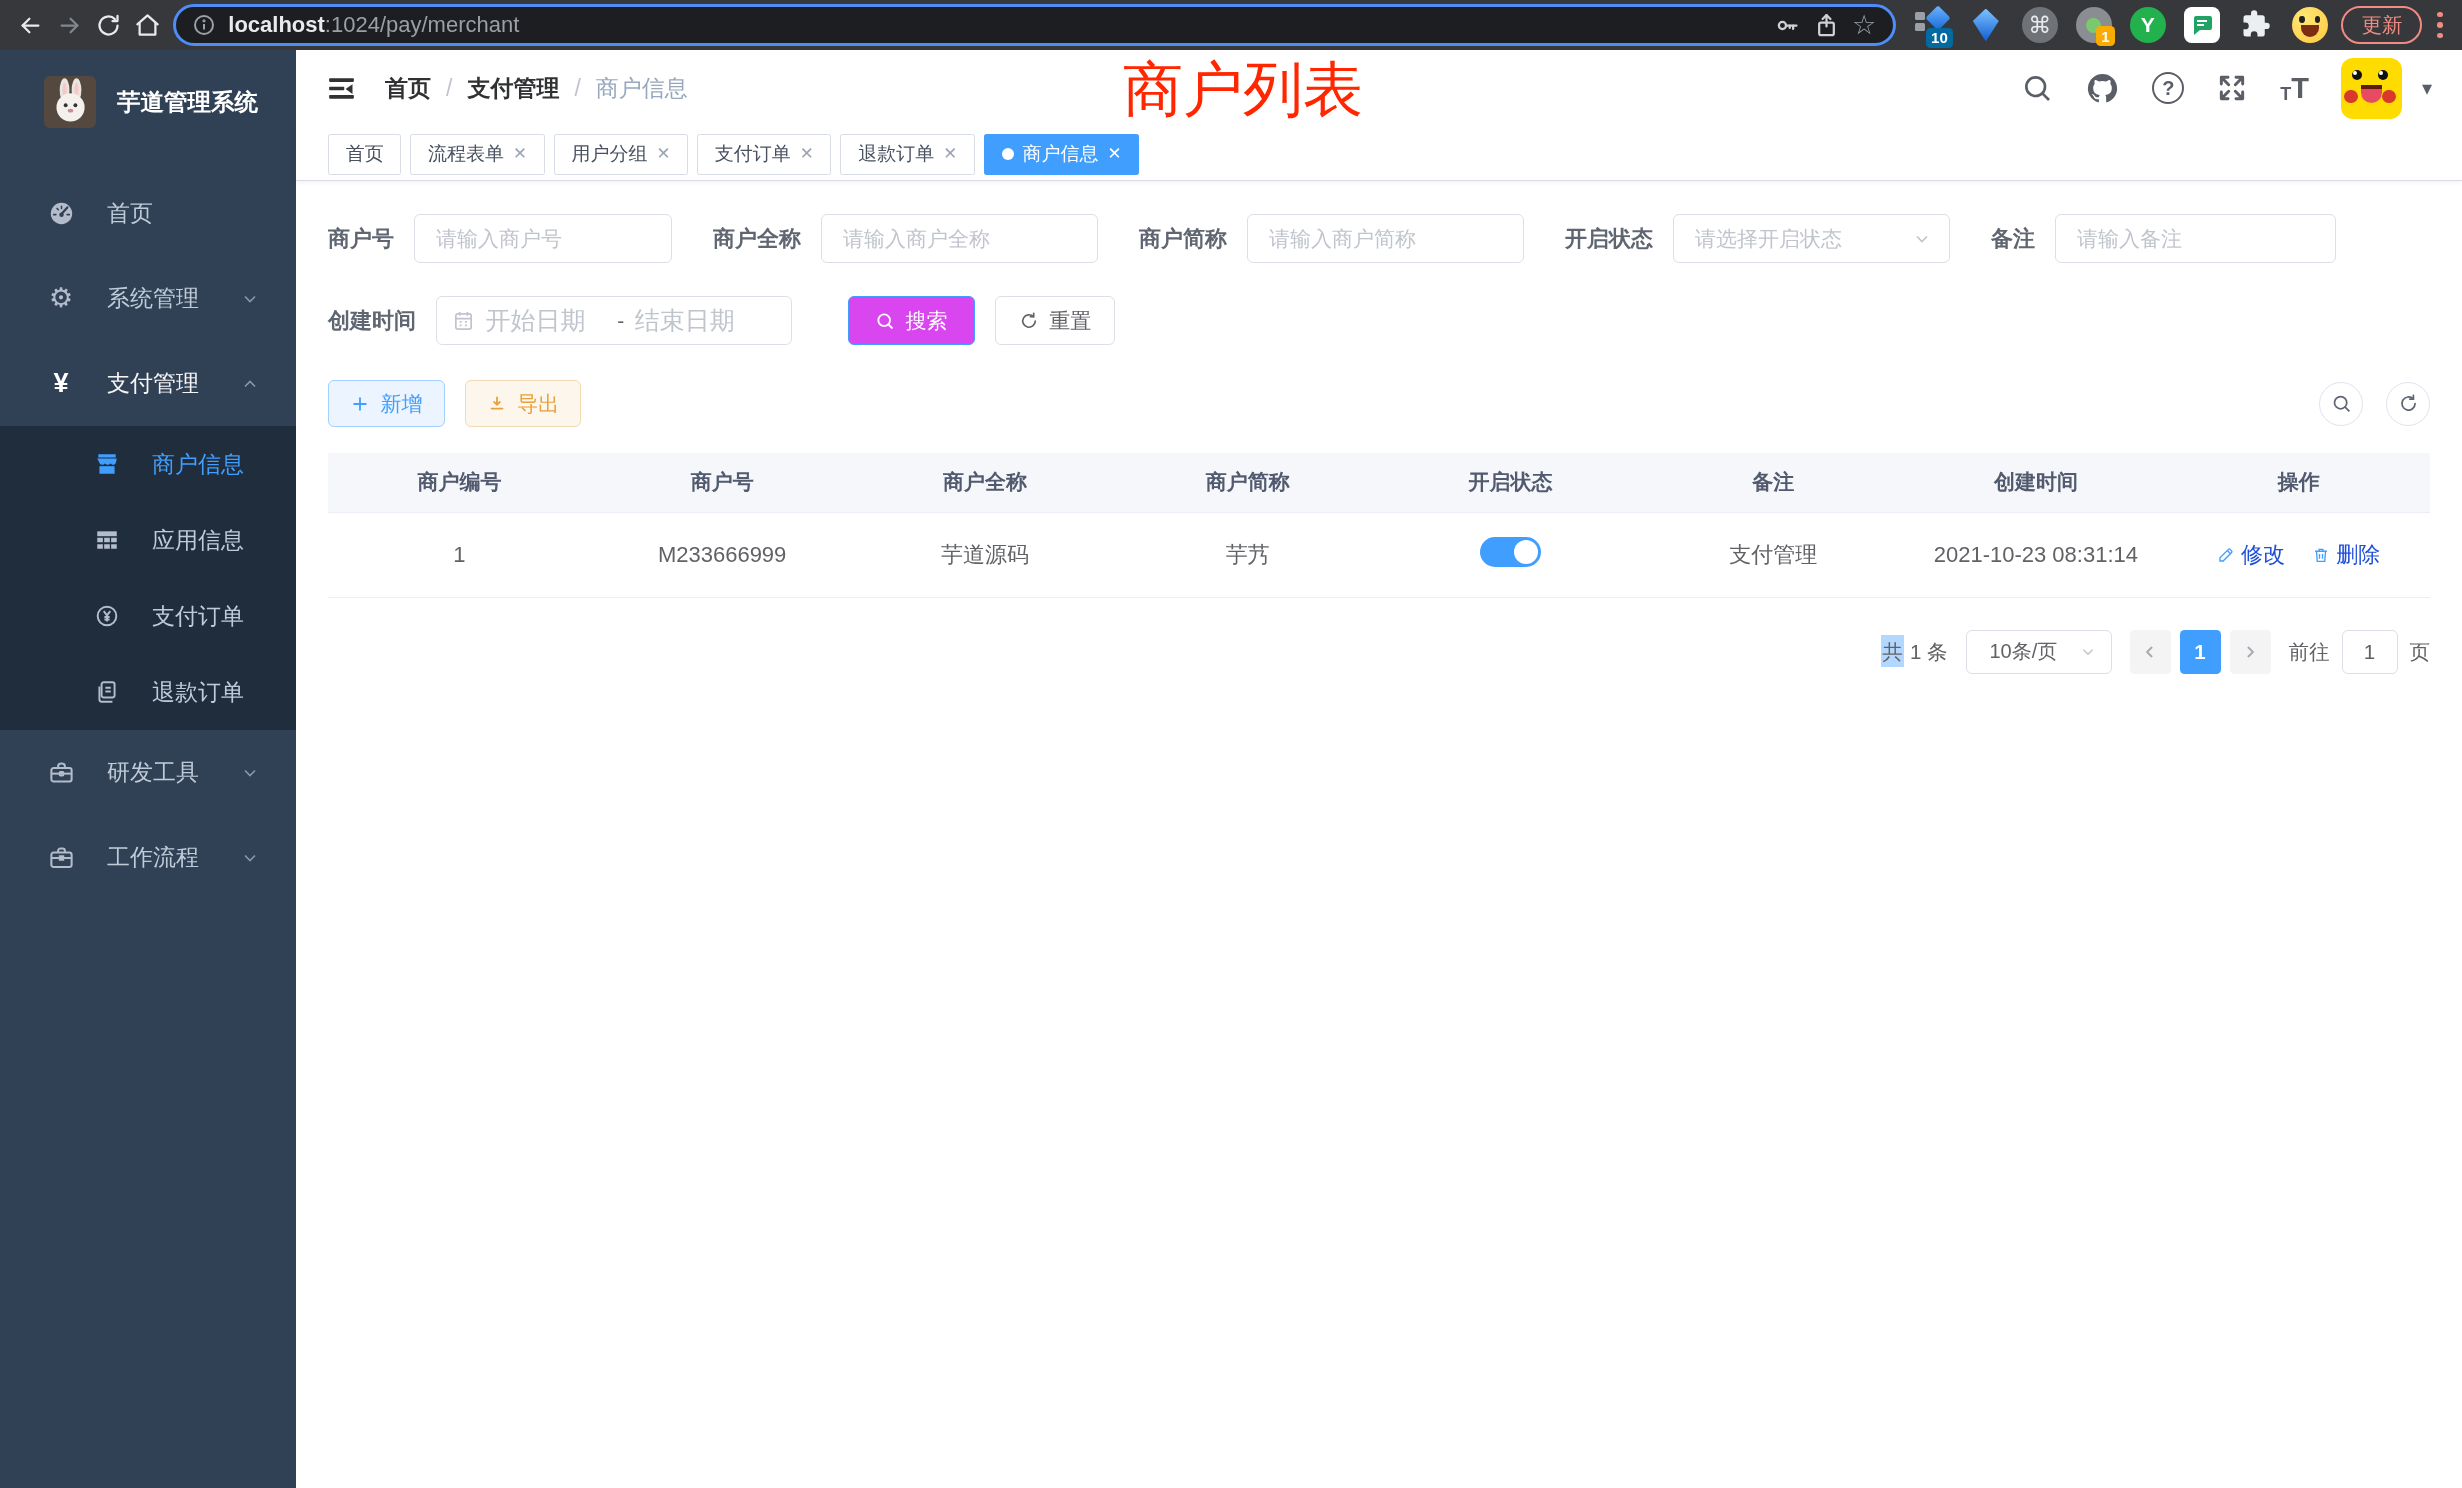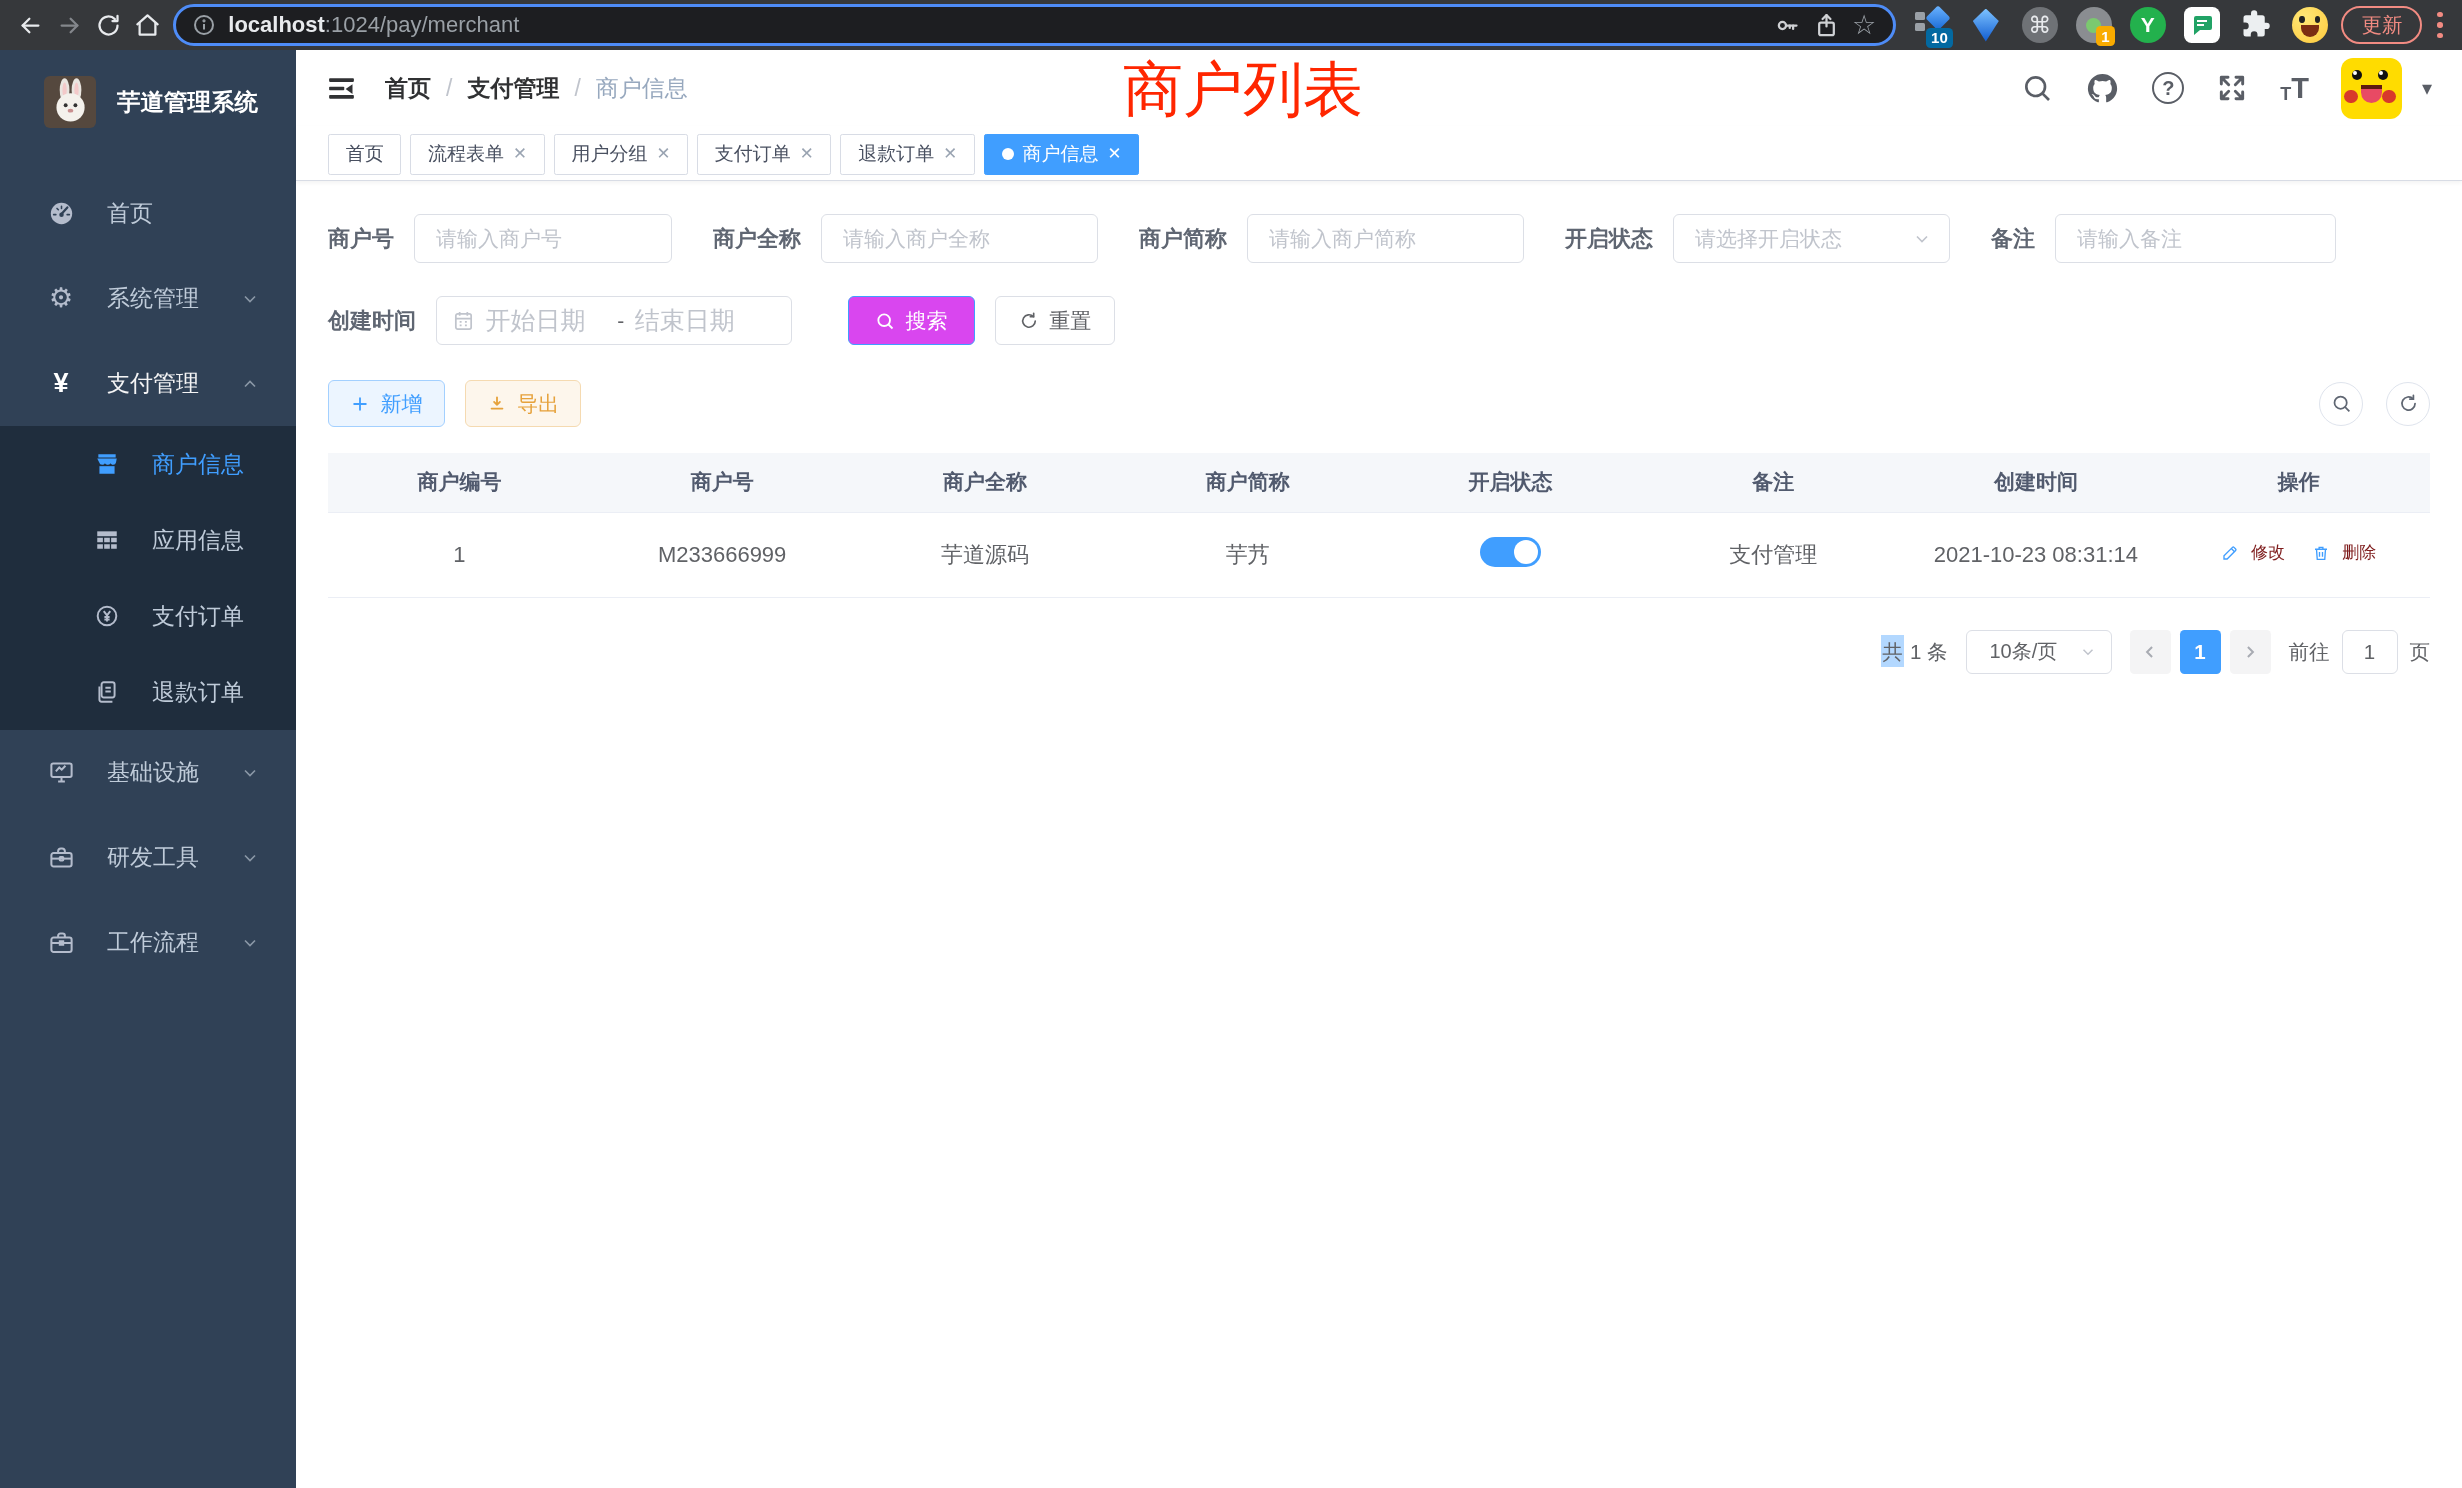--- a/index.html
+++ b/index.html
@@ -127,21 +127,21 @@
   .tool-right { margin-left:auto; display:flex; gap:23px; }
   .circle-btn { width:44px; height:44px; border-radius:50%; border:1.5px solid #dfe4ed; background:#fff;
     display:flex; align-items:center; justify-content:center; color:#5f6672; cursor:pointer; }
 
   table.grid { width:100%; margin-top:26px; border-collapse:collapse; table-layout:fixed; }
   table.grid th { height:59px; background:#f5f7fa; font-size:21px; font-weight:700; color:#515a6e;
     text-align:center; border-bottom:1.5px solid #ebeef5; }
   table.grid td { height:85px; font-size:22px; color:#606266; text-align:center; border-bottom:1.5px solid #ebeef5; }
   .toggle { display:inline-block; width:61px; height:30px; border-radius:30px; background:#409eff; position:relative; cursor:pointer; }
   .toggle .knob { position:absolute; top:3px; right:3px; width:24px; height:24px; background:#fff; border-radius:50%; }
-  .op-link { display:inline-flex; align-items:center; gap:12px; color:#7f1d1d; font-size:17px; cursor:pointer; margin:0 10.6px; }
+  .op-link { display:inline-flex; align-items:center; gap:6px; color:#1d4ed8; font-size:22px; cursor:pointer; margin:0 10.6px; }
 
   .pagination { margin-top:32px; display:flex; justify-content:flex-end; align-items:center; gap:18px;
     font-size:20.5px; color:#606266; }
   .hl { background:#b3d8ff; padding:4.5px 1.5px; }
   .size-select { width:146px; height:44px; border:1.5px solid #dcdfe6; border-radius:6px; display:flex;
     align-items:center; padding:0 13.6px 0 23px; cursor:pointer; color:#606266; background:#fff; }
   .size-select span { flex:1; font-size:20px; }
   .pager { display:flex; align-items:center; gap:9px; }
   .pg-btn { width:41px; height:44px; background:#f4f4f5; border:none; border-radius:4.5px; display:flex;
     align-items:center; justify-content:center; color:#a8abb2; cursor:pointer; }
@@ -348,35 +348,20 @@
             <svg width="26" height="26" viewBox="0 0 24 24" fill="none" stroke="currentColor" stroke-width="1.8">
                 <rect x="7" y="3" width="12" height="14" rx="2"></rect>
                 <path d="M5 7v12a2 2 0 0 0 2 2h10"></path>
                 <path d="M10.5 8h5M10.5 11.5h5"></path>
               </svg>
           </span>
           <span class="mi-label">退款订单</span>
         </div>
       </div>
 
-      <div class="menu-item">
-        <span class="mi-icon">
-          <svg width="27" height="27" viewBox="0 0 24 24" fill="none" stroke="currentColor" stroke-width="1.8">
-              <rect x="3" y="4" width="18" height="12" rx="1.5"></rect>
-              <path d="M7 11l3-3.5 2.2 2L15.5 6"></path>
-              <path d="M9 20h6M12 16v4"></path>
-            </svg>
-        </span>
-        <span class="mi-label">基础设施</span>
-        <span class="chev">
-          <svg width="20" height="20" viewBox="0 0 24 24" fill="none" stroke="currentColor" stroke-width="2">
-              <path d="M6 9l6 6 6-6"></path>
-            </svg>
-        </span>
-      </div>
 
       <div class="menu-item">
         <span class="mi-icon">
           <svg width="27" height="27" viewBox="0 0 24 24" fill="none" stroke="currentColor" stroke-width="1.8">
               <rect x="3" y="8" width="18" height="12" rx="2"></rect>
               <path d="M9 8V6.5A2.5 2.5 0 0 1 11.5 4h1A2.5 2.5 0 0 1 15 6.5V8"></path>
               <path d="M3 13h18"></path>
               <rect x="10.4" y="11.6" width="3.2" height="3" rx="0.6"></rect>
             </svg>
         </span>

